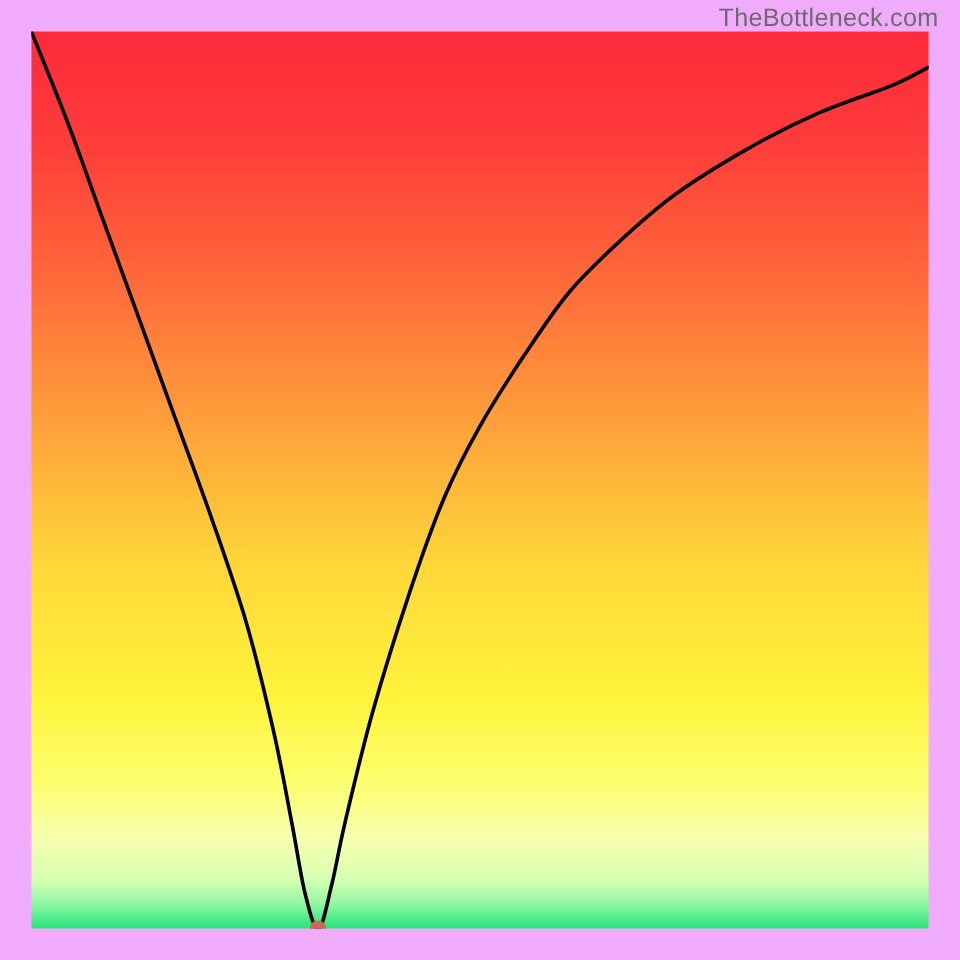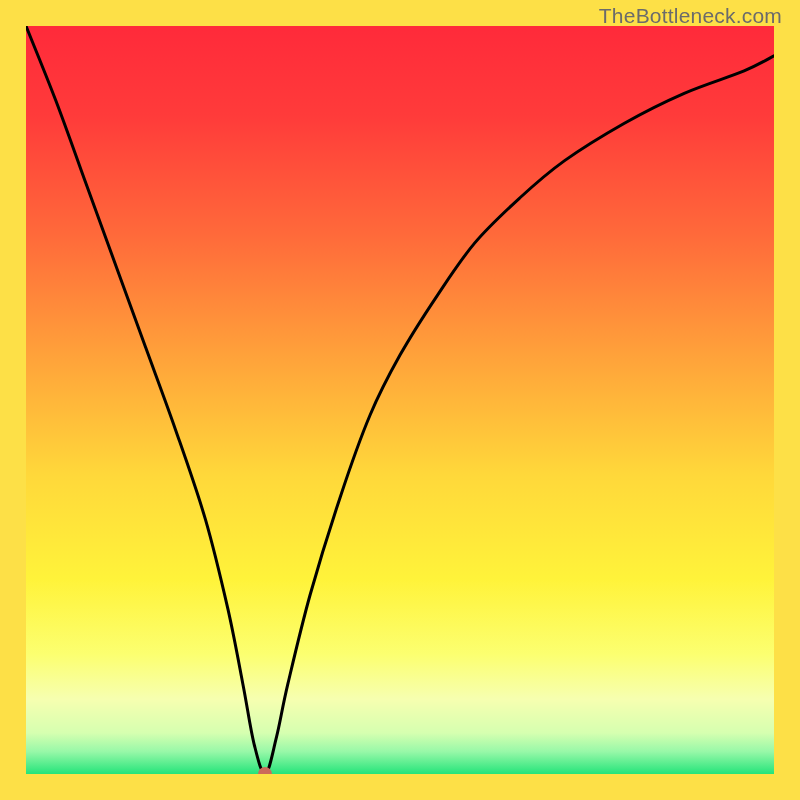--- a/index.html
+++ b/index.html
@@ -8,21 +8,21 @@
     width: 800px;
     height: 800px;
     background: #000;
     font-family: Arial, Helvetica, sans-serif;
     overflow: hidden;
   }
   .frame {
     position: relative;
     width: 800px;
     height: 800px;
-    background: #fde047;
+    background: #f0abfc;
   }
   .plot-area {
     position: absolute;
     left: 26px;
     top: 26px;
     width: 748px;
     height: 748px;
     overflow: hidden;
   }
   .gradient-bg {

